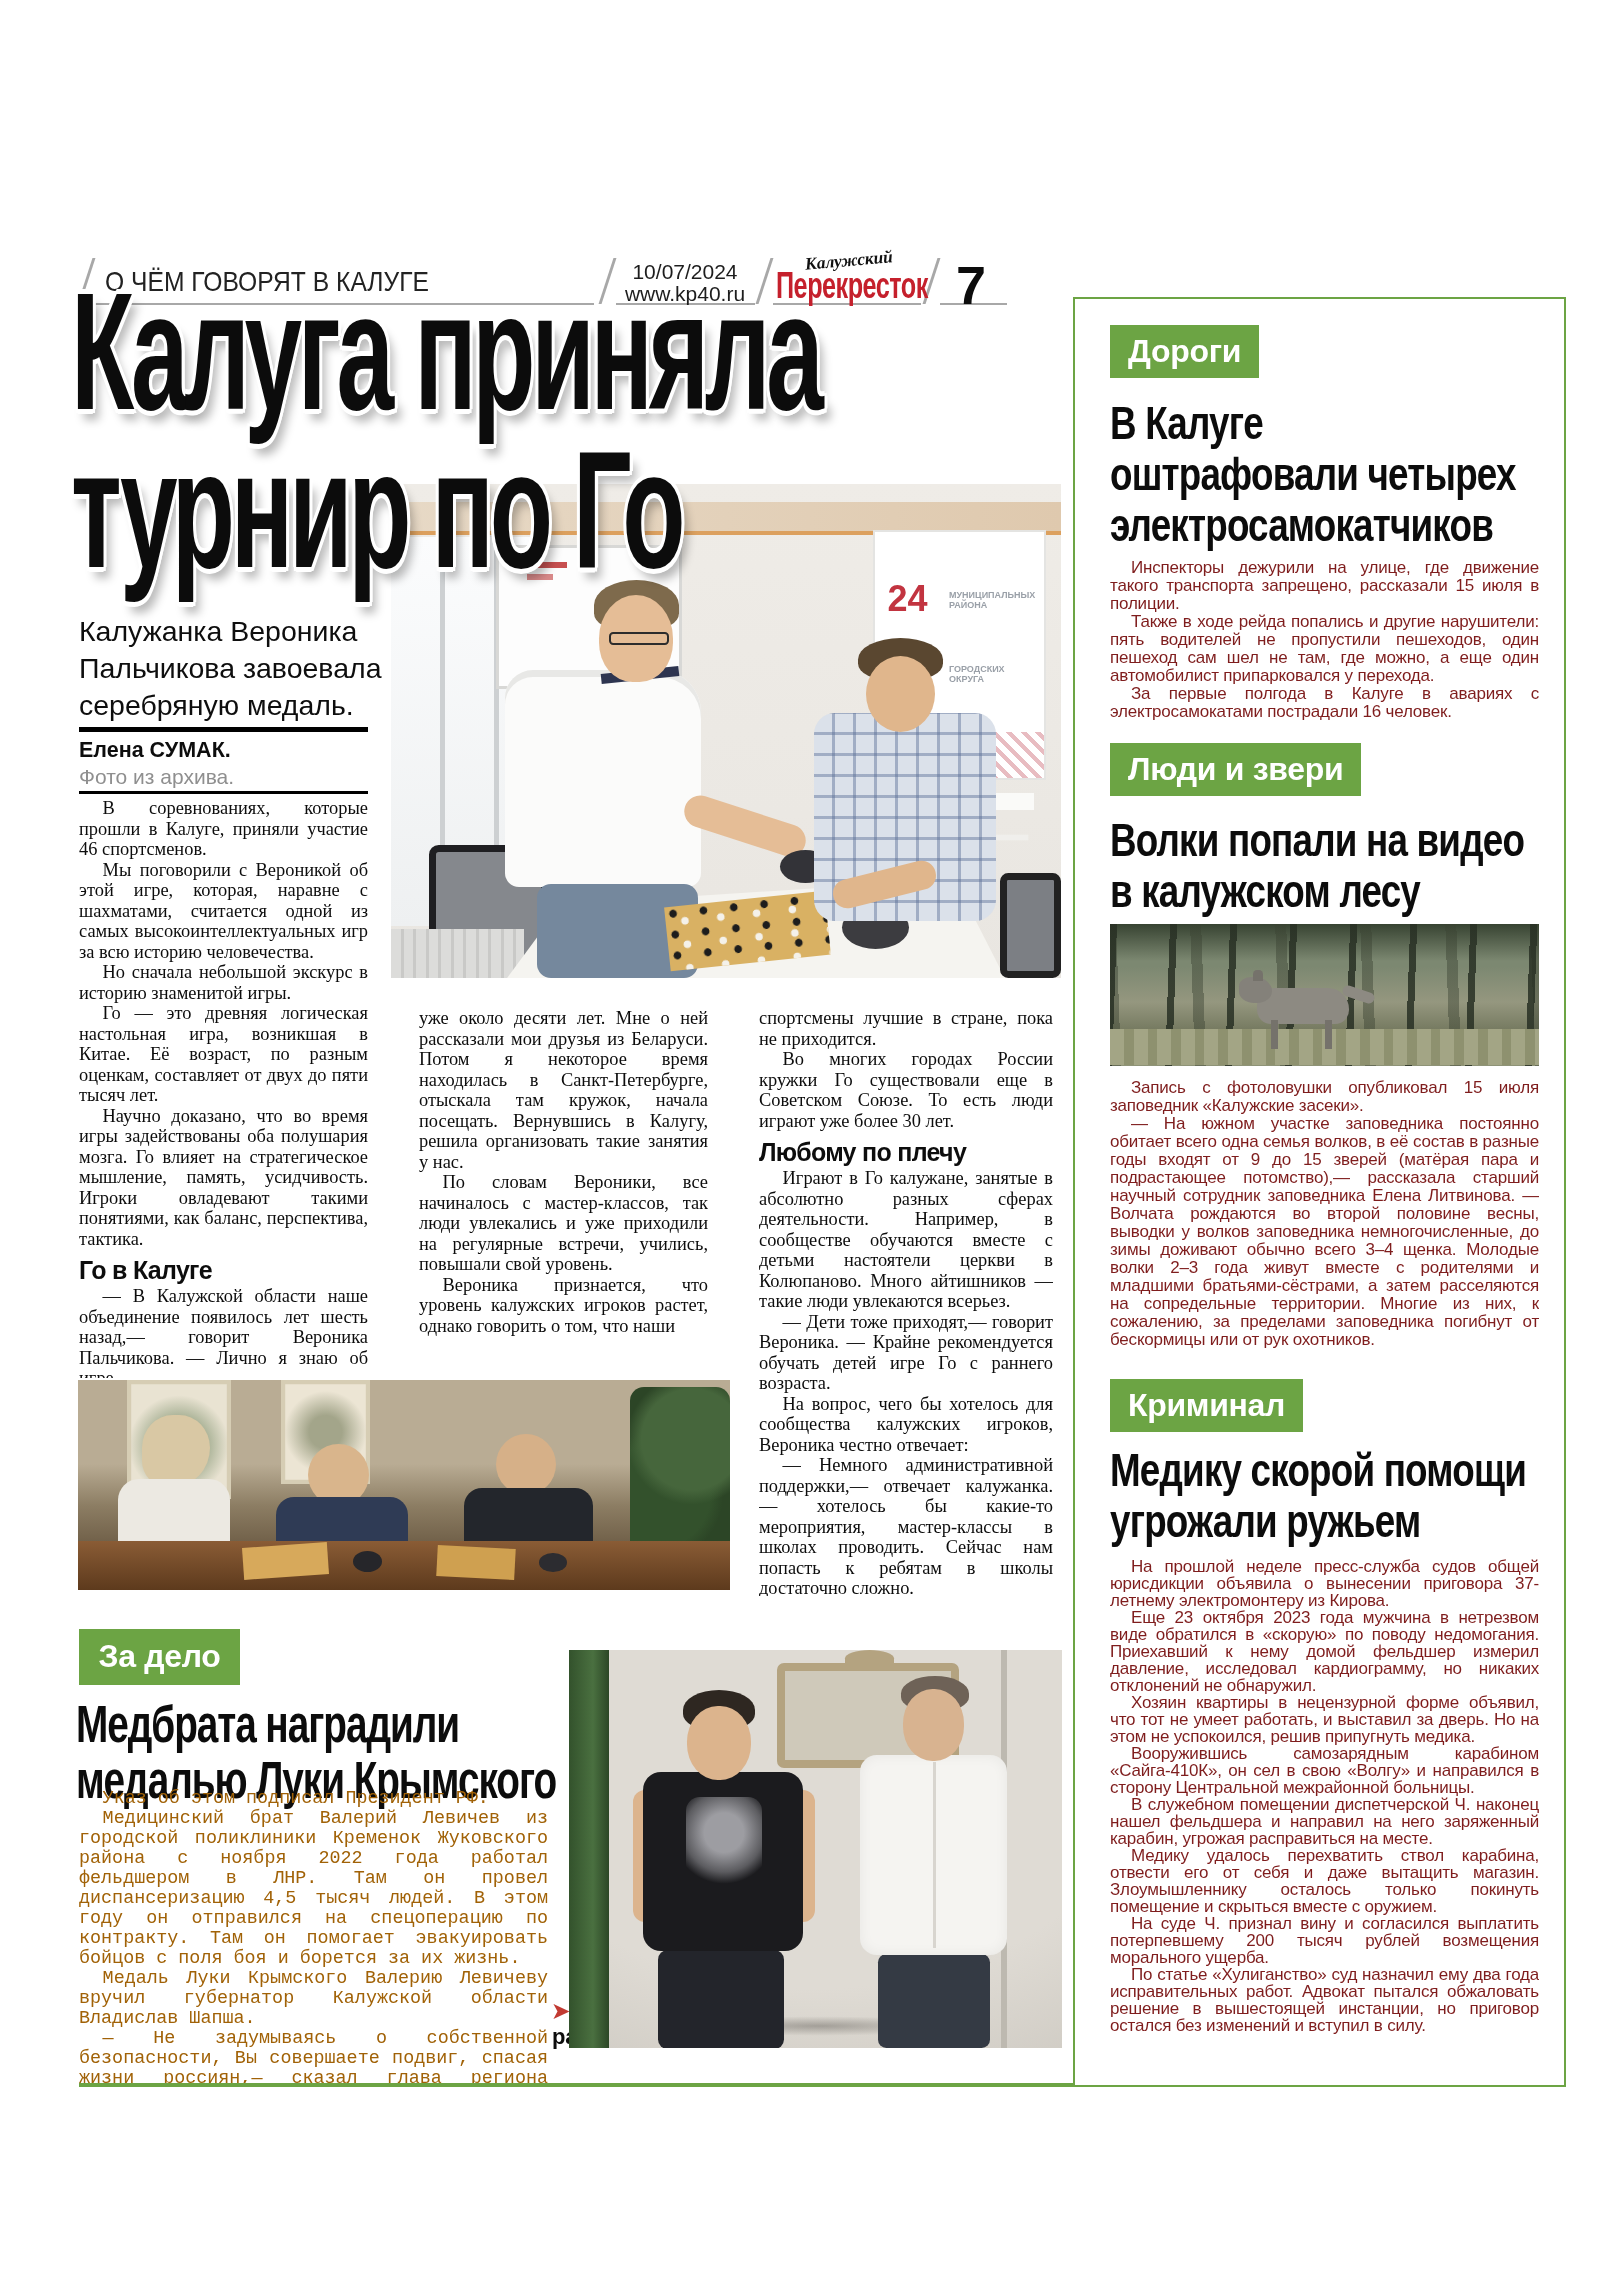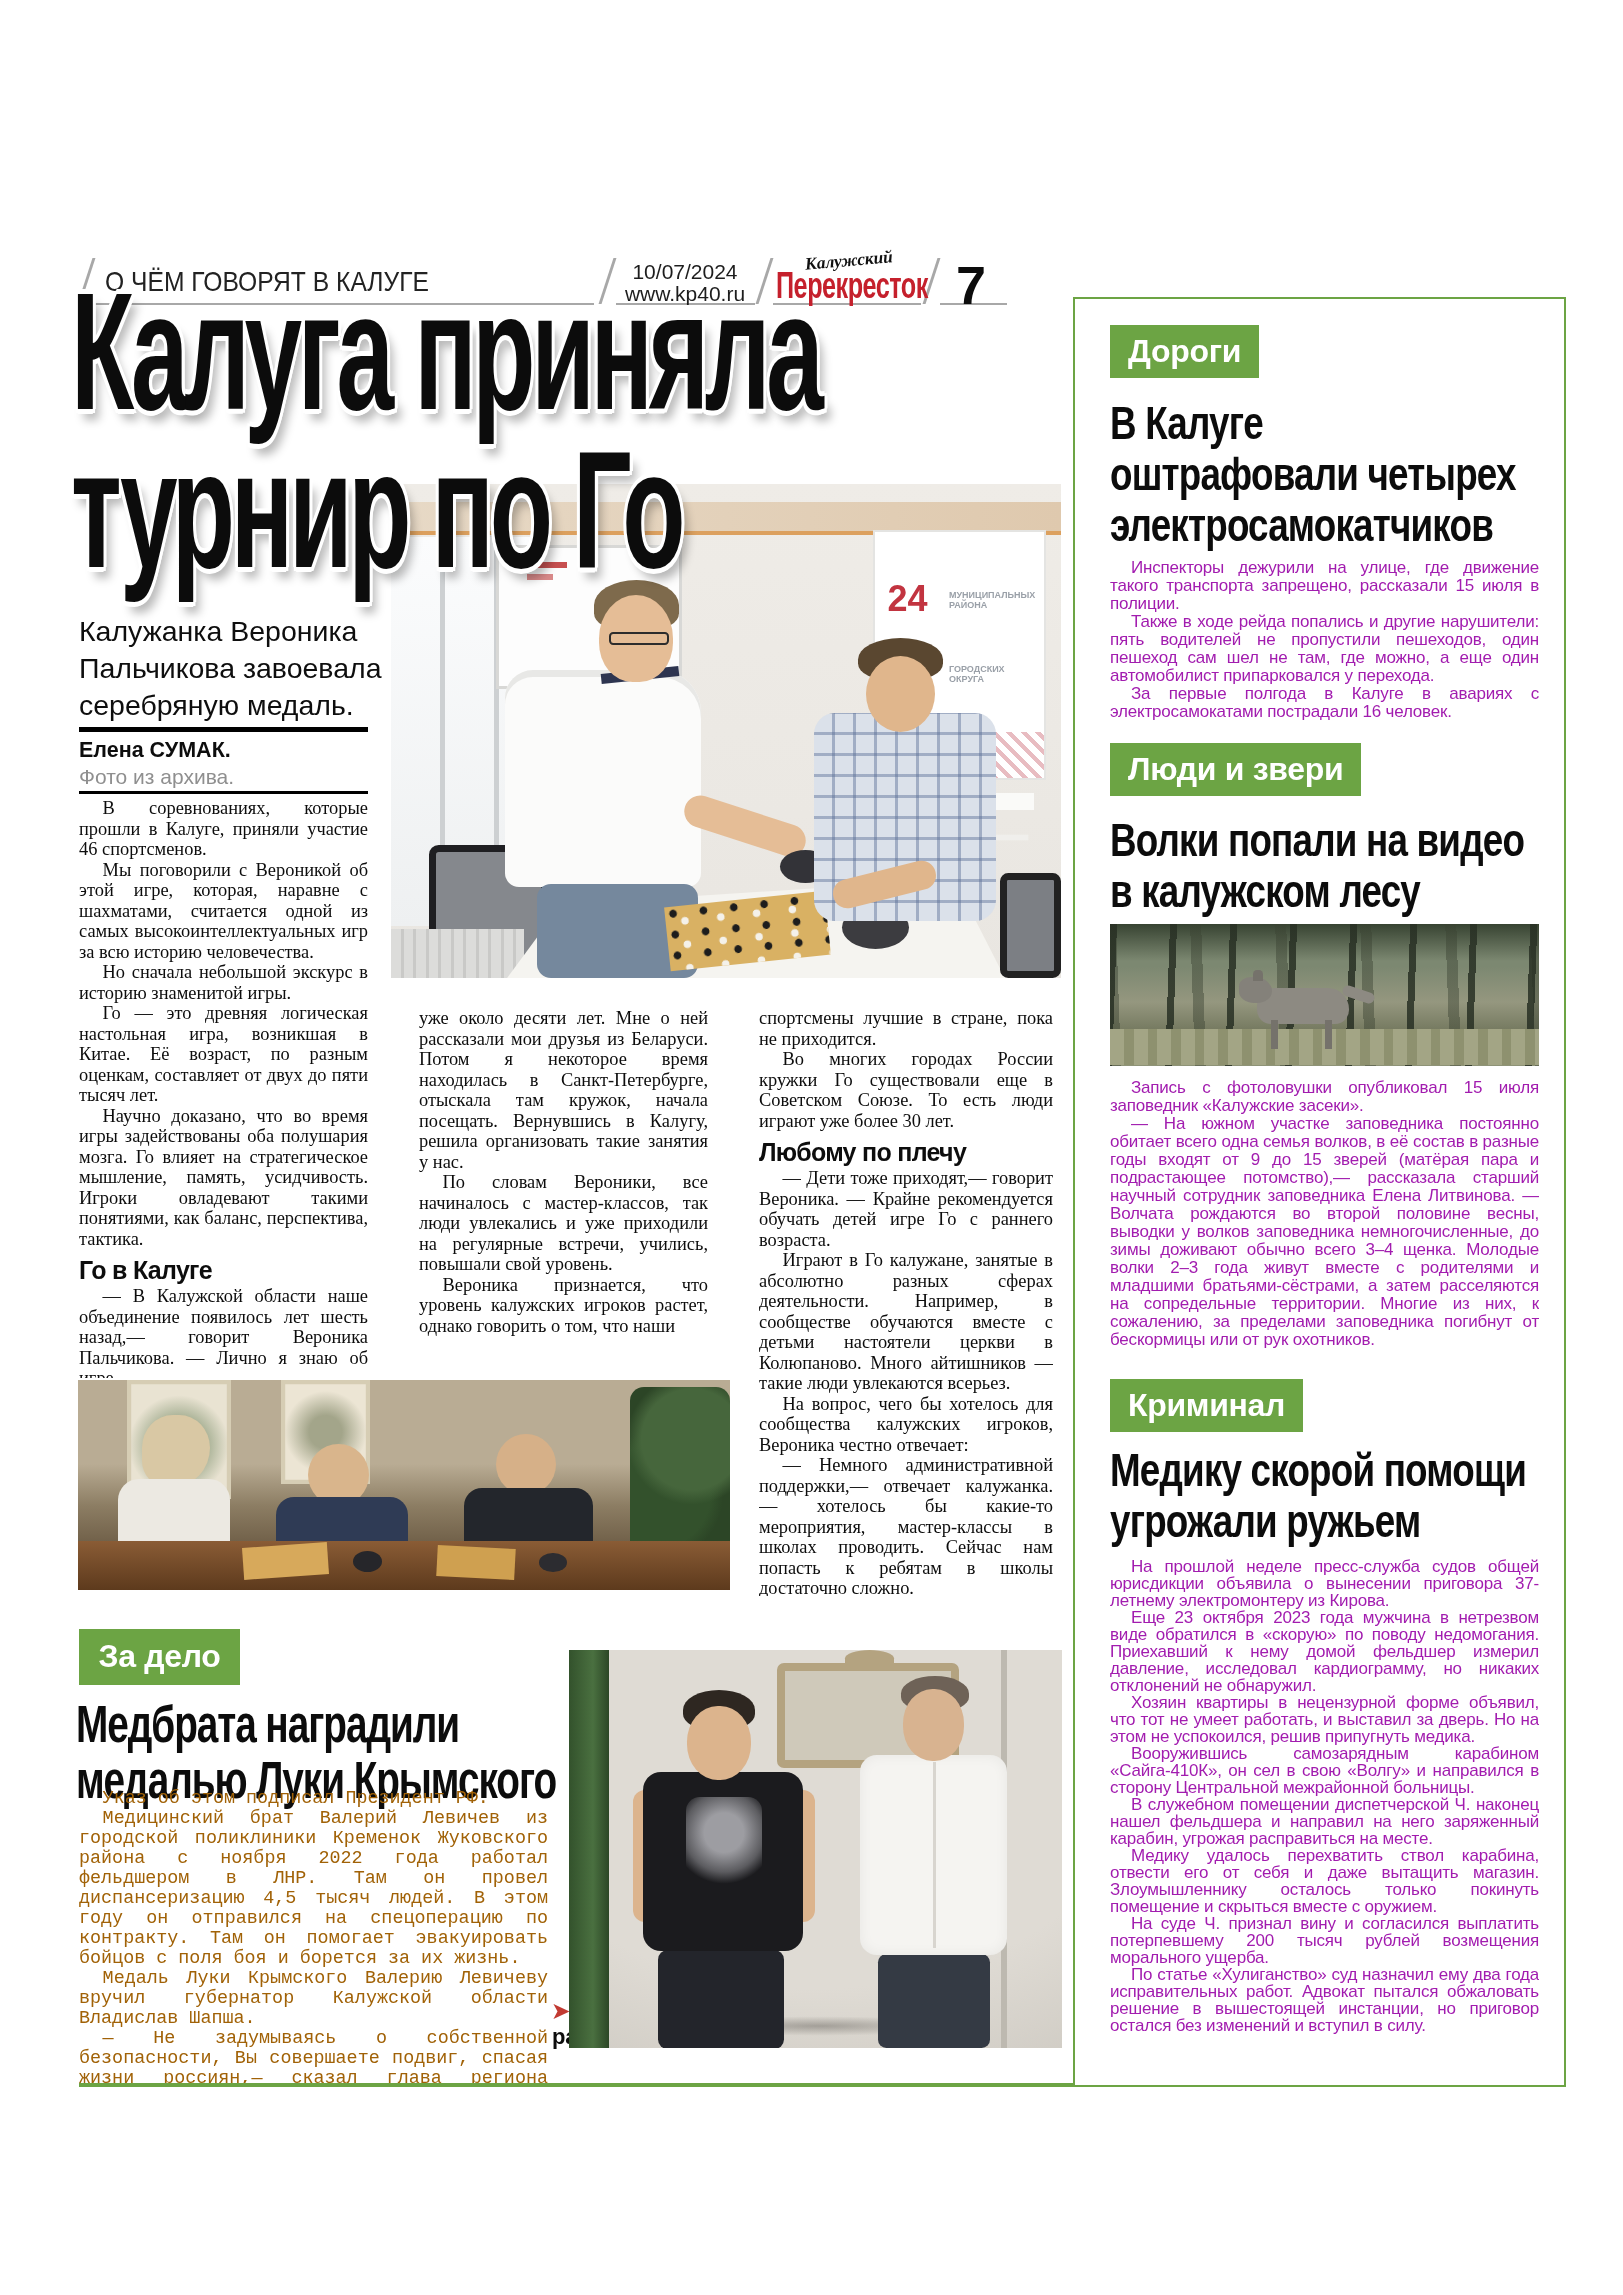--- a/index.html
+++ b/index.html
@@ -61,21 +61,21 @@
 
   
   .sidebar{position:absolute;left:1073px;top:297px;width:493px;height:1790px;border:2.8px solid #6ca444;background:#fff;}
   .sb-badge{position:absolute;left:35px;background:#6ca444;color:#fff;font-weight:800;font-size:32px;
             padding:9.7px 18px 11px;line-height:1;letter-spacing:-0.3px;display:inline-block;}
   .sb-b1{top:26px}.sb-b2{top:444px}.sb-b3{top:1080px}
   .sb-head{position:absolute;left:35px;width:533px;font-weight:800;font-size:46px;line-height:51px;
            letter-spacing:-1px;color:#0c0c0c;transform:scaleX(.80);transform-origin:0 0;}
   .sb-h1{top:99px}.sb-h2{top:516px}.sb-h3{top:1146px}
   .sb-body{position:absolute;left:35px;width:429px;font-size:17px;line-height:18px;letter-spacing:-0.2px;
-           text-align:justify;overflow:hidden;color:#a21caf;}
+           text-align:justify;overflow:hidden;color:#7f1d1d;}
   .sb-body p{margin:0;text-indent:21px;}
   .sb-t1{top:260px;height:182px;}
   .sb-t2{top:780px;height:289px;}
   .sb-t3{top:1259px;height:527px;line-height:17px;}
 
   
   .ph{position:absolute;overflow:hidden;z-index:1;}
   .ph *{position:absolute;}
   .photo-top{left:391px;top:484px;width:670px;height:494px;background:linear-gradient(180deg,#efece7,#e9e6e1);}
   .pt-stripe{left:0;top:18px;width:100%;height:33px;background:linear-gradient(90deg,#e7d9c6,#dfc9ae);border-bottom:4.2px solid #dca05e;}
@@ -261,22 +261,22 @@
         <p data-name="paragraph">Вероника признается, что уровень калужских игроков растет, однако говорить о том, что наши</p>
       </div>
   </div>
   <div class="article-col col3" data-name="article-column-3">
     <div class="cont" data-name="column-paragraphs">
         <p data-name="paragraph">спортсмены лучшие в стране, пока не приходится.</p>
         <p data-name="paragraph">Во многих городах России кружки Го существовали еще в Советском Союзе. То есть люди играют уже более 30 лет.</p>
       </div>
     <h3 class="subhead" data-name="article-subhead">Любому по плечу</h3>
     <div data-name="column-paragraphs">
+        <p data-name="paragraph">Играют в Го калужане, занятые в абсолютно разных сферах деятельности. Например, в сообществе обучаются вместе с детьми настоятели церкви в Колюпаново. Много айтишников — такие люди увлекаются всерьез.</p>
         <p data-name="paragraph">— Дети тоже приходят,— говорит Вероника. — Крайне рекомендуется обучать детей игре Го с раннего возраста.</p>
-        <p data-name="paragraph">Играют в Го калужане, занятые в абсолютно разных сферах деятельности. Например, в сообществе обучаются вместе с детьми настоятели церкви в Колюпаново. Много айтишников — такие люди увлекаются всерьез.</p>
         <p data-name="paragraph">На вопрос, чего бы хотелось для сообщества калужских игроков, Вероника честно отвечает:</p>
         <p data-name="paragraph">— Немного административной поддержки,— отвечает калужанка. — хотелось бы какие-то мероприятия, мастер-классы в школах проводить. Сейчас нам попасть к ребятам в школы достаточно сложно.</p>
       </div>
   </div>
 
   <div class="ph photo-middle" data-name="photo-go-club">
     <div class="pm-scroll1" data-name="photo-wall-scroll"></div>
     <div class="pm-scroll2" data-name="photo-wall-scroll"></div>
     <div class="pm-plant" data-name="photo-plant"></div>
     <div class="pm-woman-hair" data-name="photo-woman-hair"></div>

